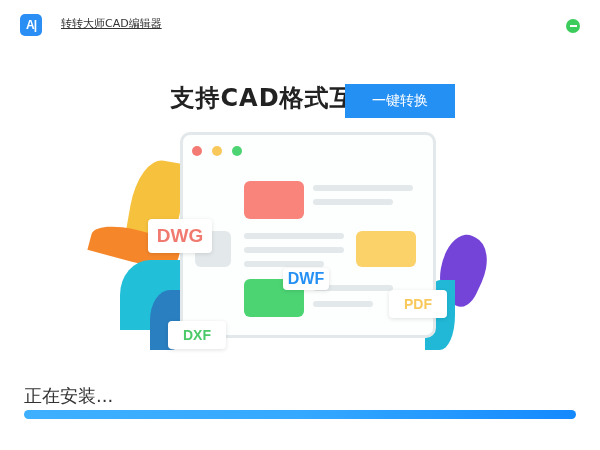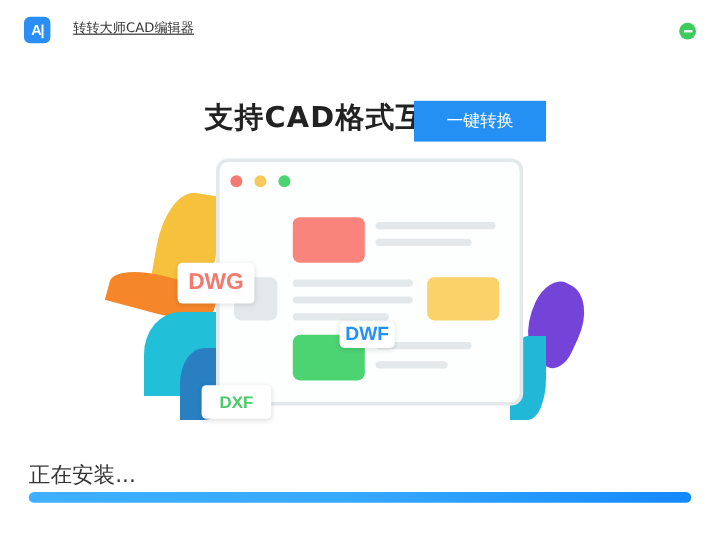--- a/index.html
+++ b/index.html
@@ -56,18 +56,19 @@
     <div class="gray" style="left:61px;top:98px;width:100px;"></div>
     <div class="gray" style="left:61px;top:112px;width:100px;"></div>
     <div class="gray" style="left:61px;top:126px;width:80px;"></div>
     <div class="gray" style="left:130px;top:150px;width:80px;"></div>
     <div class="gray" style="left:130px;top:166px;width:60px;"></div>
   </div>
 
   <div class="tag" style="left:148px;top:52px;width:64px;height:34px;font-size:19px;color:#f07a70;margin-top:47px;">DWG</div>
   <div class="tag" style="left:283px;top:148px;width:46px;height:22px;font-size:16px;color:#2590f3;">DWF</div>
   <div class="tag" style="left:168px;top:201px;width:58px;height:28px;font-size:14px;color:#4cc968;text-align:right;">DXF</div>
+  <div class="tag" style="left:389px;top:170px;width:58px;height:28px;font-size:14px;color:#f8c85a;">PDF</div>
 </div>
 
 <div class="convert-btn">一键转换</div>
 
 <div class="status">正在安装...</div>
 <div class="progress"></div>
 
 </body></html>

